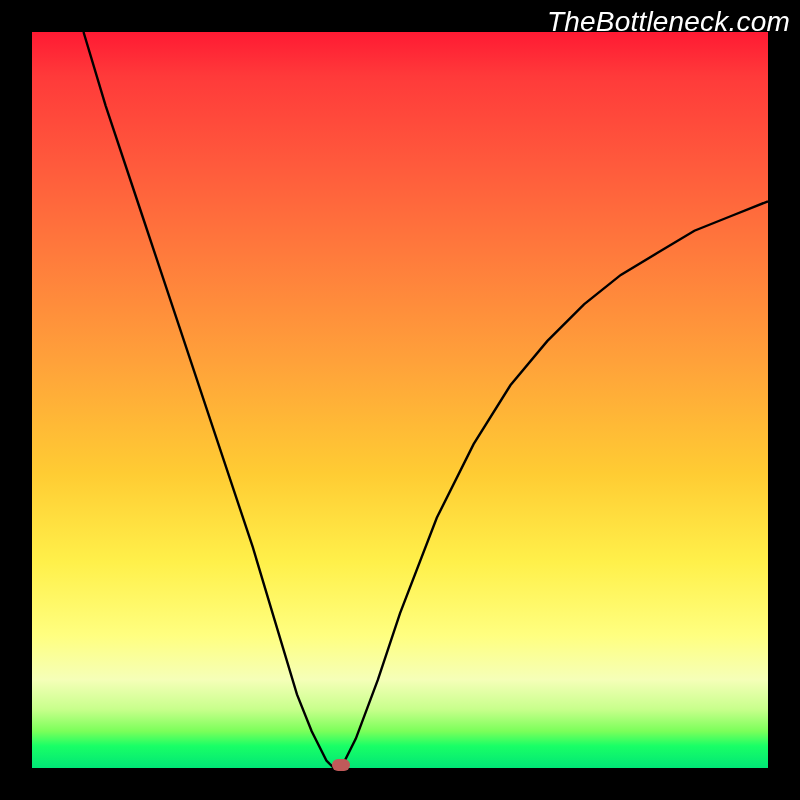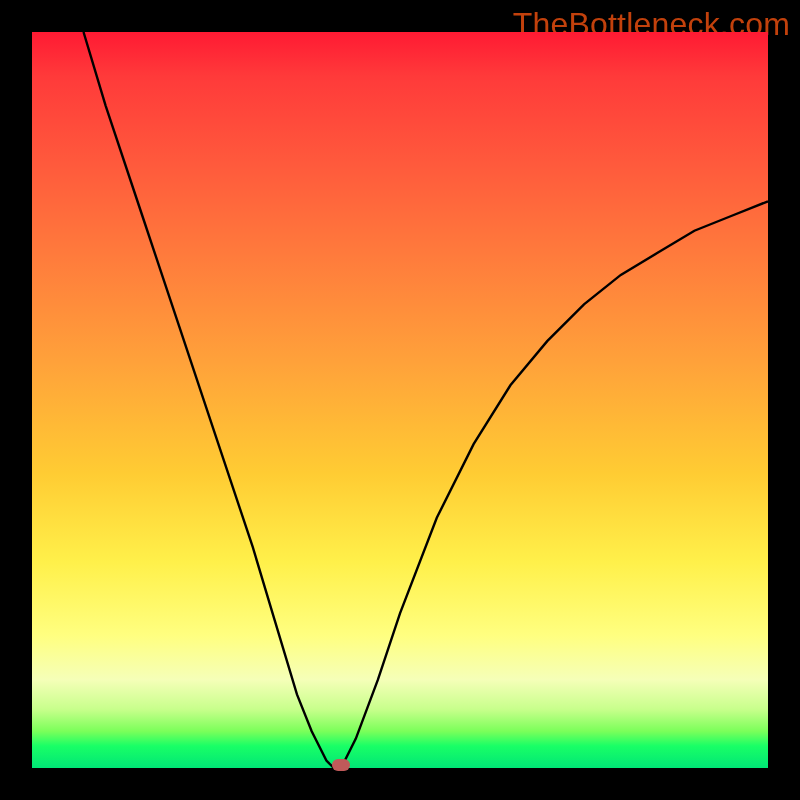--- a/index.html
+++ b/index.html
@@ -39,25 +39,26 @@
       #c8ff8c 92%,
       #7bff5a 95%,
       #19ff66 97%,
       #00e676 100%
     );
   }
   .watermark {
     position: absolute;
     top: 6px;
     right: 10px;
-    color: #c2410c;
-    font-size: 32px;
+    color: #ffffff;
+    font-size: 28px;
     font-weight: 500;
     letter-spacing: 0.2px;
     user-select: none;
+    font-style: italic;
   }
   svg.curve {
     position: absolute;
     left: 0;
     top: 0;
     width: 736px;
     height: 736px;
     overflow: visible;
   }
   .marker {

